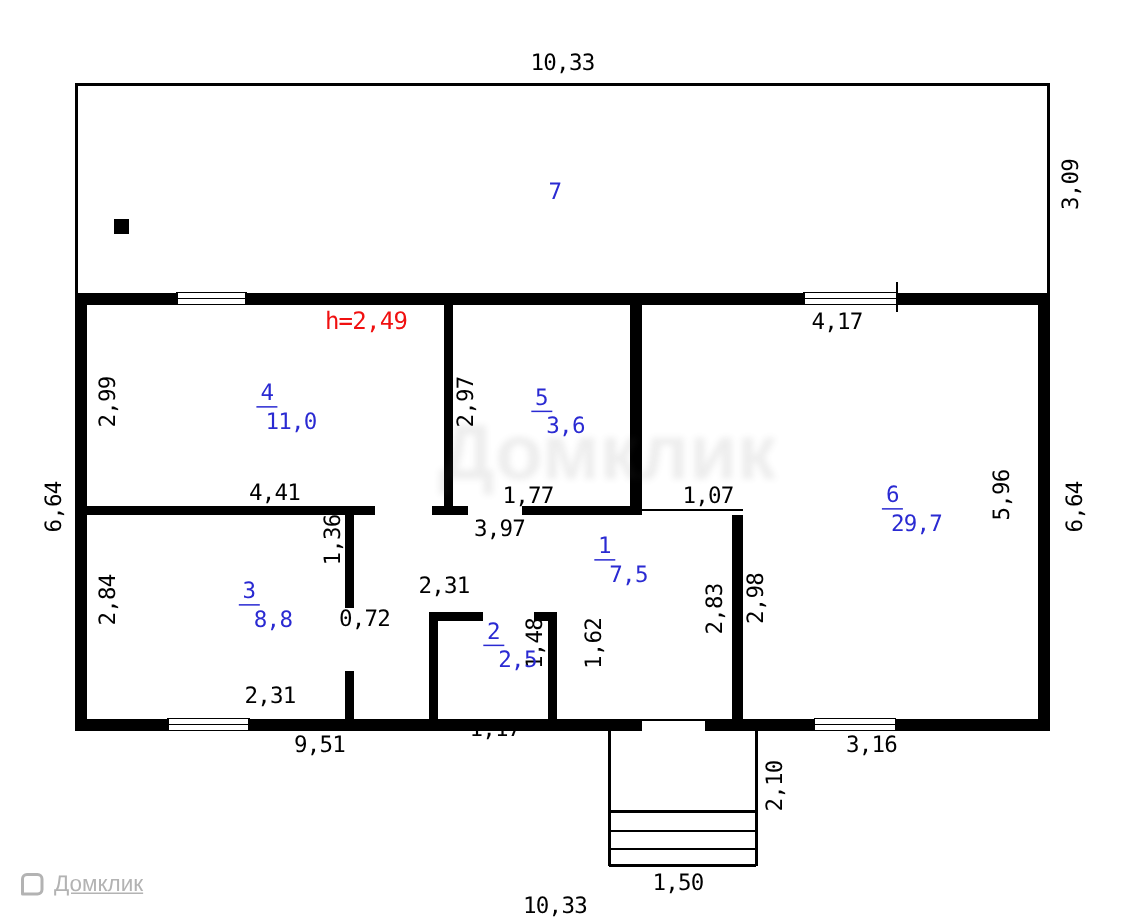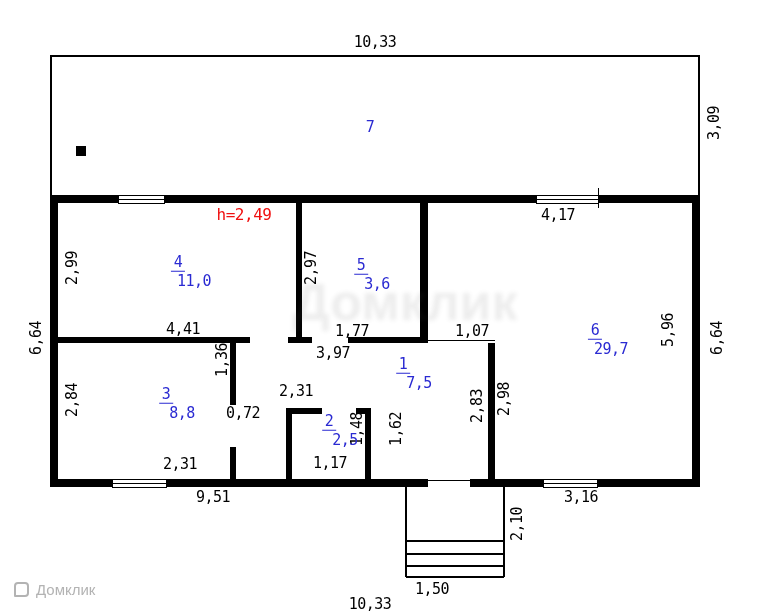--- a/index.html
+++ b/index.html
@@ -36,21 +36,21 @@
   .wm-center {
     position:absolute; left:285px; top:252px; width:240px; height:100px;
     display:flex; align-items:center; justify-content:center;
     font-size:52px; font-weight:bold; color:#555; opacity:.10; filter:blur(2px);
     font-family:"Liberation Sans", sans-serif; pointer-events:none;
   }
   .wm-bottom {
     position:absolute; left:14px; top:581px;
     display:flex; align-items:center; gap:7px;
     color:var(--watermark,#b3b3b3);
-    font-family:"Liberation Sans", sans-serif; font-size:15px;
+    font-family:"Liberation Sans", sans-serif; font-size:15px;text-decoration:underline;
   }
   .wm-logo {
     display:inline-block; width:15px; height:15px;
     border:2px solid currentColor; border-radius:4px 4px 4px 1px;
   }
 </style>
 </head>
 <body>
 
 <div id="stage">
@@ -126,24 +126,24 @@
 
   <span class="lbl" style="left:375px;top:42px">10,33</span>
   <span class="lbl" style="left:558px;top:215px">4,17</span>
   <span class="lbl" style="left:183px;top:329px">4,41</span>
   <span class="lbl" style="left:352px;top:331px">1,77</span>
   <span class="lbl" style="left:472px;top:331px">1,07</span>
   <span class="lbl" style="left:333px;top:353px">3,97</span>
   <span class="lbl" style="left:296px;top:391px">2,31</span>
   <span class="lbl" style="left:243px;top:413px">0,72</span>
   <span class="lbl" style="left:180px;top:464px">2,31</span>
-  <span class="lbl" style="left:330px;top:463px">1,17</span>
+  <span class="lbl" style="left:330px;top:486px">1,17</span>
   <span class="lbl" style="left:213px;top:497px">9,51</span>
   <span class="lbl" style="left:581px;top:497px">3,16</span>
-  <span class="lbl" style="left:432px;top:589px">1,50</span>
+  <span class="lbl" style="left:452px;top:589px">1,50</span>
   <span class="lbl" style="left:370px;top:604px">10,33</span>
 
   <span class="lbl v" style="left:714px;top:123px">3,09</span>
   <span class="lbl v" style="left:36px;top:338px">6,64</span>
   <span class="lbl v" style="left:717px;top:338px">6,64</span>
   <span class="lbl v" style="left:72px;top:268px">2,99</span>
   <span class="lbl v" style="left:311px;top:268px">2,97</span>
   <span class="lbl v" style="left:668px;top:330px">5,96</span>
   <span class="lbl v" style="left:222px;top:360px">1,36</span>
   <span class="lbl v" style="left:72px;top:400px">2,84</span>

